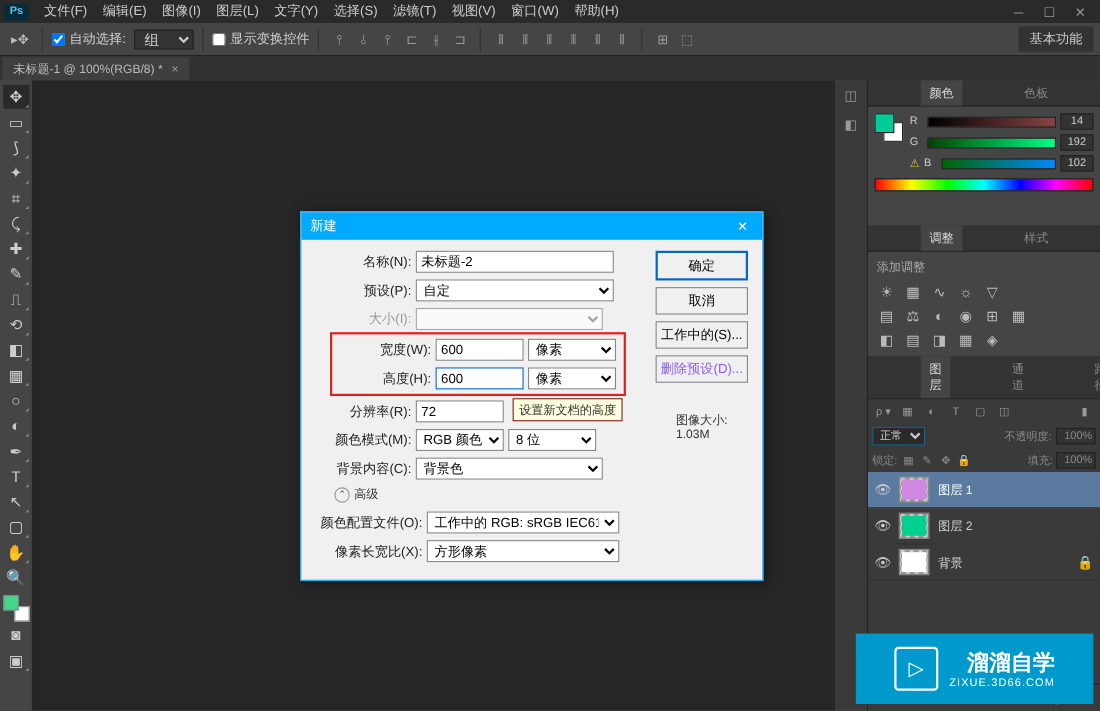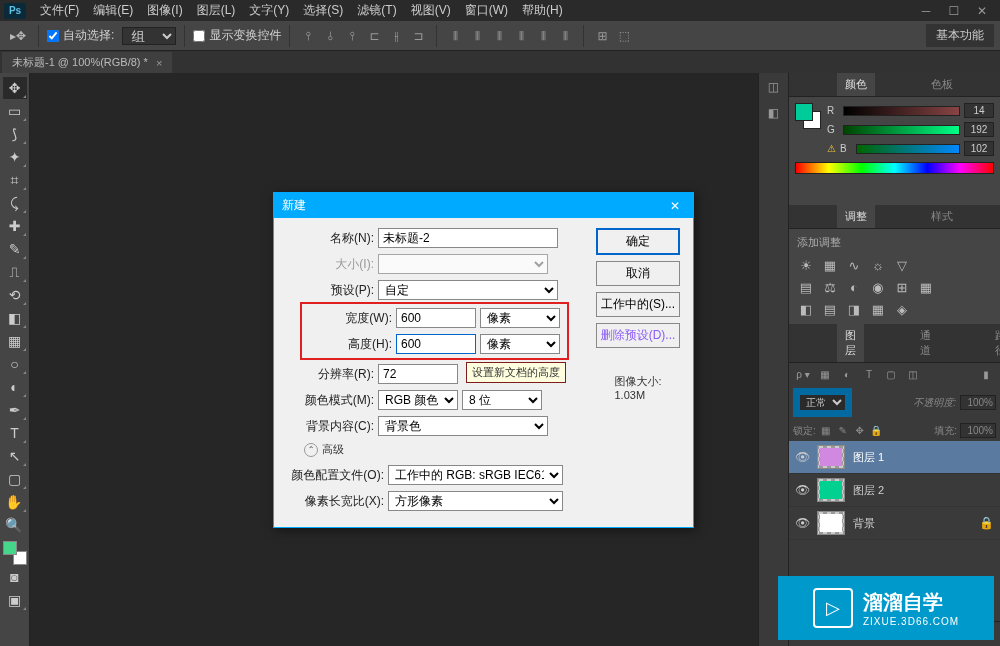--- a/index.html
+++ b/index.html
@@ -66,22 +66,22 @@
 
 .adjust-panel { padding: 6px 8px; }
 .adjust-title { color: #aaa; font-size: 11px; margin-bottom: 6px; }
 .adjust-icons { display: flex; gap: 6px; flex-wrap: wrap; }
 .adj-ico { color: #bbb; width: 18px; height: 18px; display: flex; align-items: center; justify-content: center; font-size: 13px; }
 
 .layers-panel { flex: 1; display: flex; flex-direction: column; }
 .layer-filter { display: flex; align-items: center; gap: 2px; padding: 2px 4px; background: #3a3a3a; }
 .lf-item { width: 20px; height: 18px; display: flex; align-items: center; justify-content: center; color: #999; font-size: 10px; }
 .layer-opts { display: flex; align-items: center; gap: 4px; padding: 3px 4px; background: #3a3a3a; font-size: 10px; }
-.layer-blend { background: #2a2a2a; border: 7px solid #0369a1; color: #ccc; font-size: 10px; padding: 1px 2px; width: 59px; }
-.layer-op-lbl { color: #888; font-style: italic; }
+.layer-blend { background: #2a2a2a; border: 1px solid #0369a1; color: #ccc; font-size: 10px; padding: 1px 2px; width: 48px; }
+.layer-op-lbl { color: #888; }
 .layer-op-val { background: #333; border: 1px solid #222; color: #888; padding: 1px 2px; width: 36px; font-size: 10px; text-align: right; }
 .layer-lock { display: flex; align-items: center; gap: 3px; padding: 3px 4px; background: #3a3a3a; font-size: 10px; color: #888; }
 .lock-ico { width: 14px; height: 14px; display: flex; align-items: center; justify-content: center; }
 .layer-list { flex: 1; background: #3a3a3a; overflow: auto; }
 .layer-row { display: flex; align-items: center; padding: 4px 6px; gap: 8px; border-bottom: 1px solid #333; }
 .layer-row.sel { background: #5a7aa0; color: #fff; }
 .layer-eye { width: 14px; color: #ccc; }
 .layer-thumb { width: 28px; height: 24px; border: 1px solid #888; background: repeating-conic-gradient(#999 0% 25%, #ccc 0% 50%) 50% / 8px 8px; position: relative; }
 .layer-thumb-fill { position: absolute; inset: 2px; }
 .layer-name { flex: 1; font-size: 11px; }
@@ -104,21 +104,21 @@
 .dlg-btn { width: 84px; padding: 3px 0; border: 1px solid #888; background: #f0f0f0; font-size: 12px; cursor: pointer; }
 .dlg-btn.primary { border: 2px solid #0066cc; }
 .dlg-info { margin-top: 20px; text-align: left; font-size: 11px; color: #333; }
 .dlg-adv { display: flex; align-items: center; gap: 4px; margin: 4px 0 8px 0; padding-left: 20px; color: #333; font-size: 11px; }
 .dlg-adv-chev { width: 14px; height: 14px; border: 1px solid #999; border-radius: 50%; display: flex; align-items: center; justify-content: center; font-size: 8px; }
 .tooltip-box { position: absolute; background: #ffffe0; border: 1px solid #7f1d1d; padding: 2px 5px; font-size: 11px; color: #333; }
 
 
 .watermark { position: absolute; bottom: 6px; right: 6px; width: 216px; height: 64px; background: #0099cc; display: flex; align-items: center; justify-content: center; gap: 10px; }
 .wm-logo { width: 40px; height: 40px; border: 2px solid #fff; border-radius: 4px; display: flex; align-items: center; justify-content: center; color: #fff; font-size: 18px; }
-.wm-text { color: #fff; }
+.wm-text { color: #fff; text-align: right; }
 .wm-big { font-size: 20px; font-weight: bold; }
 .wm-small { font-size: 10px; letter-spacing: 1px; }
 </style>
 </head>
 <body>
 
 <div class="titlebar">
   <div class="ps-logo">Ps</div>
   <div class="menu-items">
     <div class="menu-item">文件(F)</div>
@@ -362,26 +362,26 @@
     <span>新建</span>
     <span class="dlg-close">✕</span>
   </div>
   <div class="dlg-body">
     <div class="dlg-form">
       <div class="form-row">
         <span class="form-label">名称(N):</span>
         <input class="form-input" style="width: 180px;" value="未标题-2">
       </div>
       <div class="form-row">
+        <span class="form-label">预设(P):</span>
+        <select class="form-select" style="width:180px"><option>自定</option></select>
+      </div>
+      <div class="form-row">
         <span class="form-label" style="color:#999">大小(I):</span>
         <select class="form-select" style="width:170px" disabled=""></select>
-      </div>
-      <div class="form-row">
-        <span class="form-label">预设(P):</span>
-        <select class="form-select" style="width:180px"><option>自定</option></select>
       </div>
       <div class="red-box">
         <div class="form-row">
           <span class="form-label">宽度(W):</span>
           <input class="form-input" style="width: 80px;" value="600">
           <select class="form-select" style="width:80px"><option>像素</option></select>
         </div>
         <div class="form-row" style="margin-bottom:0;position:relative">
           <span class="form-label">高度(H):</span>
           <input class="form-input" style="width: 80px; border: 1px solid rgb(0, 102, 204);" value="600">

